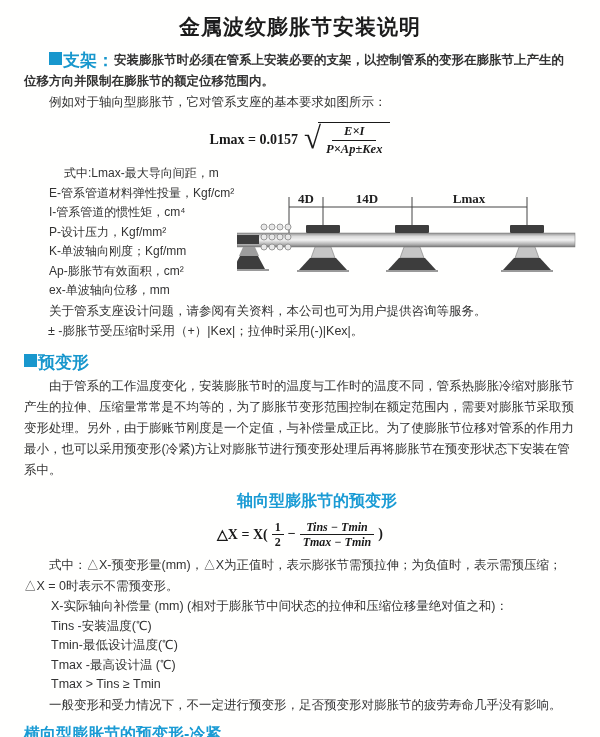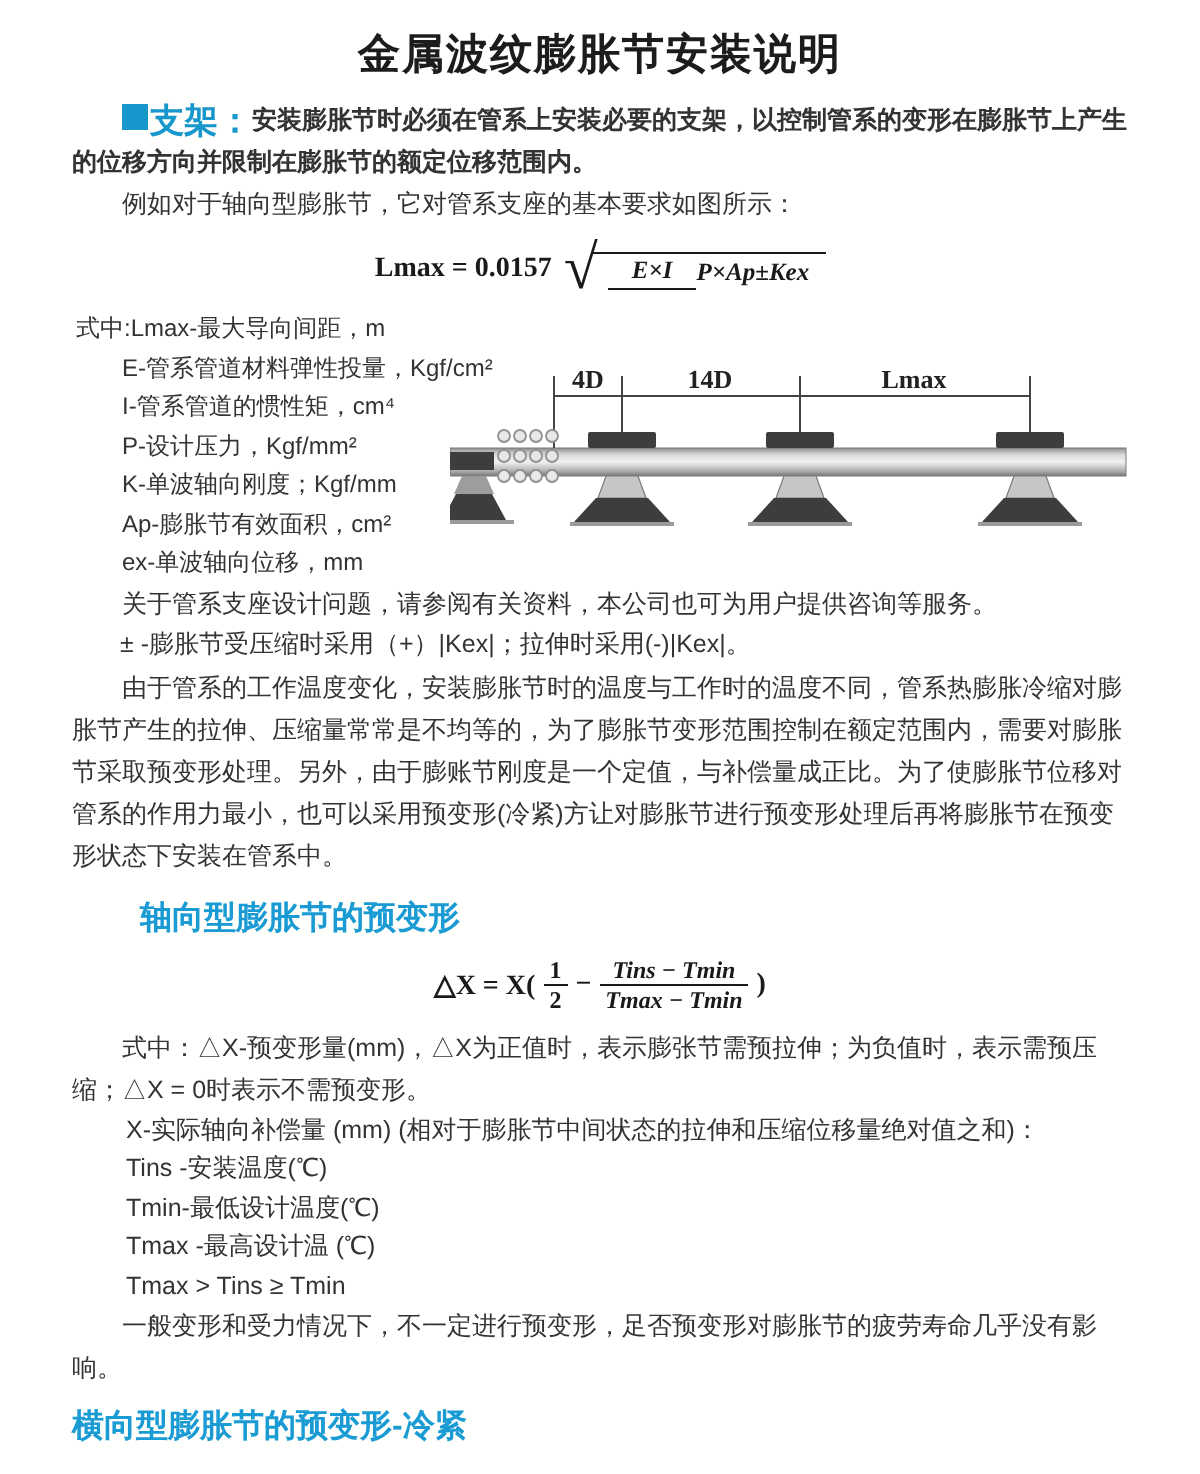--- a/index.html
+++ b/index.html
@@ -1,61 +1,61 @@
 <!DOCTYPE html>
 <html><head>
 <meta charset="utf-8">
 <style>
   * { margin:0; padding:0; box-sizing:border-box; }
   html,body { width:600px; height:737px; background:#fffffe; overflow:hidden; }
   body { font-family:"Liberation Sans", sans-serif; color:#333; }
-  .page { width:600px; height:737px; padding:0 36px; position:relative; }
+  .page { width:600px; height:737px; padding:0 24px; position:relative; }
 
   .doc-title { font-size:21px; font-weight:700; color:#1c1c1c; text-align:center; padding-top:13px; letter-spacing:1px; }
 
   .p-body { font-size:12.5px; line-height:21px; color:#333; }
   .indent { text-indent:2em; }
 
   .sec-inline { margin-top:9px; }
   .marker-sq { display:inline-block; width:13px; height:13px; background:#1897cd; vertical-align:-1px; margin-right:1px; }
   .sec-label { color:#1897cd; font-size:17px; font-weight:700; vertical-align:-2px; }
   .sec-intro { font-weight:600; }
 
   .sec-head { margin-top:10px; }
   .sec-head .sec-label { font-size:17px; }
 
   
   .formula-row { display:flex; justify-content:center; align-items:center;
                  font-family:"Liberation Serif", serif; font-weight:700; color:#1a1a1a; font-size:14px; }
   .f-lmax { margin:9px 0 7px;font-family:Liberation Serif, serif; }
   .radical { font-size:31px; font-weight:400; line-height:0.85; margin:0 -3px 0 6px; transform:translateY(-1px); }
-  .root-stack { display:inline-flex; flex-direction:row; align-items:center;
+  .root-stack { display:inline-flex; flex-direction:column; align-items:center;
                 border-top:1.5px solid #1a1a1a; padding:1px 8px 0; font-size:12.5px; font-style:italic;justify-content:flex-end; }
   .root-stack .rnum { border-bottom:1.2px solid #1a1a1a; padding:0 12px 1px; }
   .root-stack .rden { padding-top:1px; }
 
   .frac { display:inline-flex; flex-direction:column; align-items:center; margin:0 4px; font-size:12px; line-height:1.2; }
   .frac .fnum { padding:0 3px; }
   .frac .fden { border-top:1.2px solid #1a1a1a; padding:0 3px; }
   .it { font-style:italic; }
 
   .f-dx { margin:8px 0 6px; }
 
   
   .vars-wrap { position:relative; margin-top:2px; }
   .vars-list .var-line { font-size:12px; line-height:19.5px; padding-left:25px; }
-  .vars-list .var-line:first-child { padding-left:2px; }
+  .vars-list .var-line:first-child { padding-left:2px;margin-left:38px; }
   .diagram-box { position:absolute; top:26px; right:-13px; width:352px; height:96px; }
   .dim-label { font-family:"Liberation Serif", serif; font-weight:700; font-size:13px; fill:#222; }
 
   .note-line { font-size:12.5px; line-height:20px; padding-left:25px; }
   .note-line.np0 { padding-left:24px; }
 
   .sub-blue { color:#1a9bd4; font-size:16px; font-weight:700; }
-  .sub-axial { margin:10px 0 0 34px; }
+  .sub-axial { margin:10px 0 0 34px;text-align:center; }
   .sub-lateral { margin:8px 0 0 0; }
 
   .temps .temp-line { font-size:12.5px; line-height:19.5px; padding-left:27px; }
 </style>
 </head>
 <body>
 
 <div class="page">
 
   <div class="doc-title">金属波纹膨胀节安装说明</div>
@@ -139,20 +139,23 @@
 
       <use href="#supportUnit" x="86" y="0"></use>
       <use href="#supportUnit" x="175" y="0"></use>
       <use href="#supportUnit" x="290" y="0"></use>
     </svg>
   </div>
 
   <div class="note-line">关于管系支座设计问题，请参阅有关资料，本公司也可为用户提供咨询等服务。</div>
   <div class="note-line np0">± -膨胀节受压缩时采用（+）|Kex|；拉伸时采用(-)|Kex|。</div>
 
+  <div class="sec-head">
+    <span class="marker-sq"></span><span class="sec-label">预变形</span>
+  </div>
   <div class="p-body indent" style="margin-top:2px;">由于管系的工作温度变化，安装膨胀节时的温度与工作时的温度不同，管系热膨胀冷缩对膨胀节产生的拉伸、压缩量常常是不均等的，为了膨胀节变形范围控制在额定范围内，需要对膨胀节采取预变形处理。另外，由于膨账节刚度是一个定值，与补偿量成正比。为了使膨胀节位移对管系的作用力最小，也可以采用预变形(冷紧)方让对膨胀节进行预变形处理后再将膨胀节在预变形状态下安装在管系中。</div>
 
   <div class="sub-blue sub-axial">轴向型膨胀节的预变形</div>
 
   <div class="formula-row f-dx">
     <span>△X = X(</span>
     <span class="frac">
       <span class="fnum">1</span>
       <span class="fden">2</span>
     </span>

